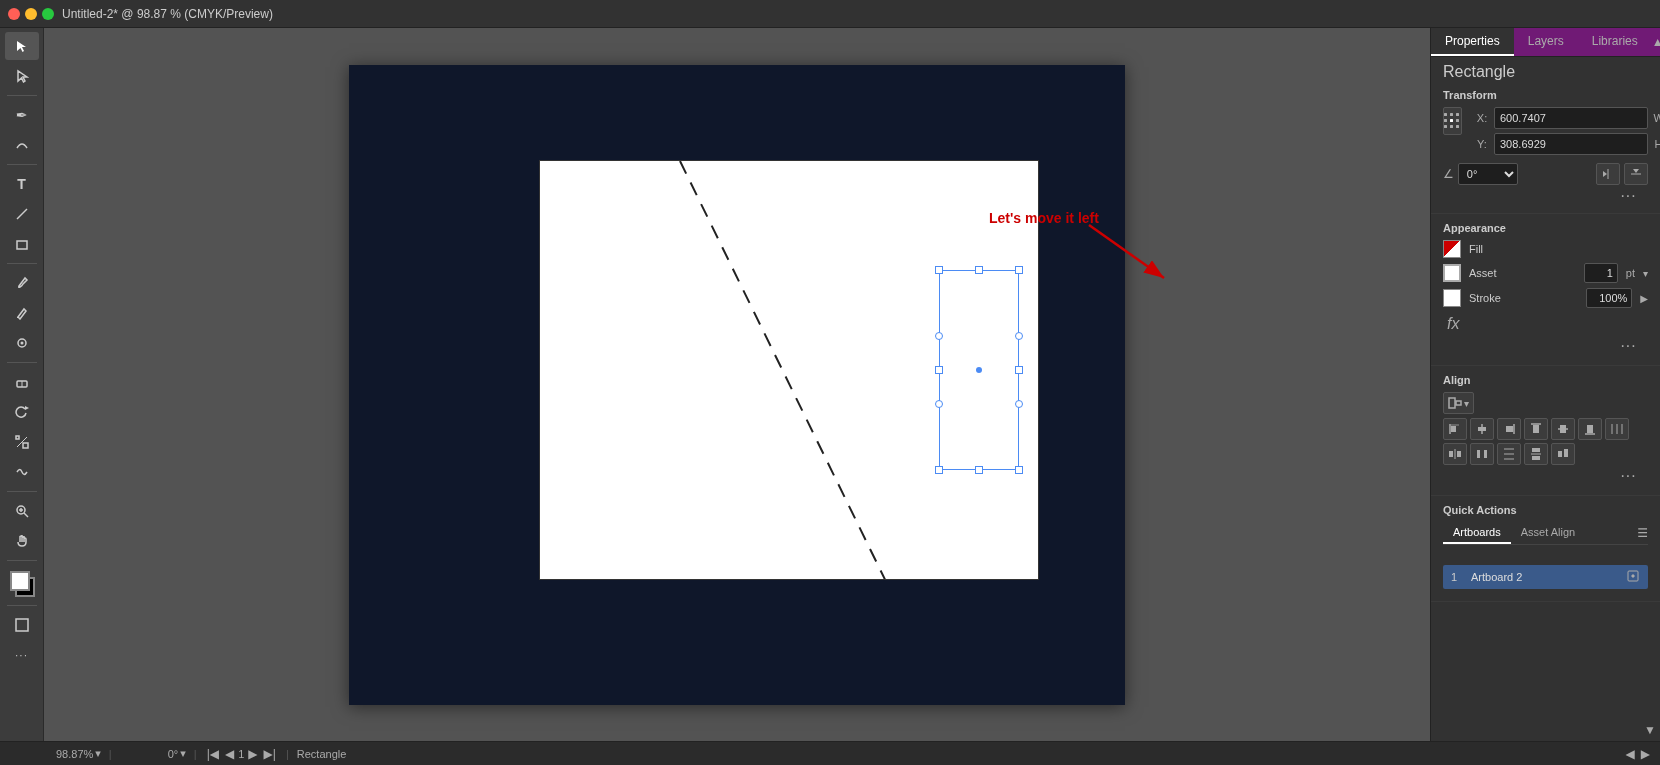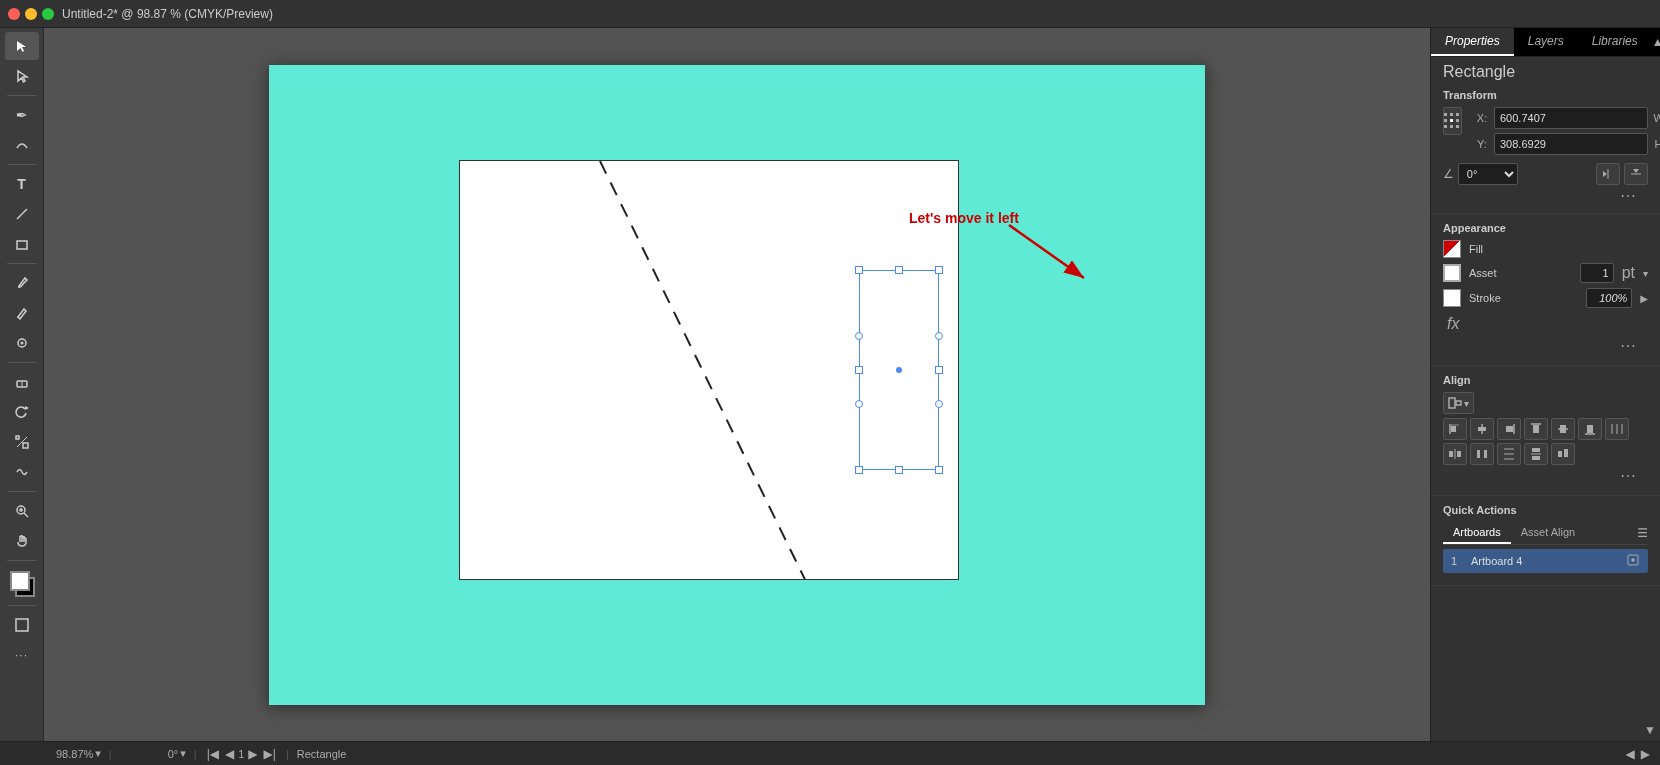--- a/index.html
+++ b/index.html
@@ -109,23 +109,23 @@
     .canvas-area {
       flex: 1;
       background: #535353;
       overflow: hidden;
       position: relative;
       display: flex;
       align-items: center;
       justify-content: center;
     }
     .artboard-container {
-      width: 936px;
+      width: 776px;
       height: 640px;
-      background: #5eead4;
+      background: #0f172a;
       position: relative;
       box-shadow: 0 2px 16px rgba(0,0,0,0.5);
     }
     
     .artboard-inner {
       position: absolute;
       left: 190px;
       top: 95px;
       width: 500px;
       height: 420px;
@@ -234,23 +234,22 @@
     .right-panel {
       width: 230px;
       background: #323232;
       display: flex;
       flex-direction: column;
       flex-shrink: 0;
       border-left: 1px solid #222;
     }
     .panel-tabs {
       display: flex;
-      background: #000000;
+      background: #701a75;
       border-bottom: 1px solid #222;
-      font-style: italic;
     }
     .panel-tab {
       padding: 6px 14px;
       font-size: 12px;
       cursor: pointer;
       color: #aaa;
       border-bottom: 2px solid transparent;
     }
     .panel-tab.active {
       color: #fff;
@@ -352,34 +351,33 @@
       border: 1px solid #555;
       color: #ddd;
       font-size: 11px;
       padding: 2px 4px;
       height: 20px;
       border-radius: 2px;
       width: 38px;
       text-align: right;
     }
     .stroke-unit {
-      font-size: 16px;
+      font-size: 11px;
       color: #aaa;
     }
     .opacity-input {
       background: #1e1e1e;
       border: 1px solid #555;
       color: #ddd;
       font-size: 11px;
       padding: 2px 4px;
       height: 20px;
       border-radius: 2px;
       width: 50px;
       text-align: right;
-      font-style: italic;
     }
     .expand-btn {
       color: #aaa;
       font-size: 10px;
       cursor: pointer;
     }
     .fx-label {
       font-size: 16px;
       color: #aaa;
       font-style: italic;
@@ -412,21 +410,21 @@
       height: 22px;
       border-radius: 2px;
       cursor: pointer;
       display: flex; align-items: center; gap: 2px;
     }
 
     
     .quick-actions-tabs {
       display: flex; gap: 0;
       border-bottom: 1px solid #444;
-      margin-bottom: 4px;
+      margin-bottom: 20px;
     }
     .qa-tab {
       padding: 4px 10px;
       font-size: 11px;
       color: #aaa;
       cursor: pointer;
       border-bottom: 2px solid transparent;
     }
     .qa-tab.active {
       color: #fff;
@@ -874,21 +872,21 @@
         <div class="panel-section-header">Quick Actions</div>
         <div class="quick-actions-tabs">
           <div class="qa-tab active">Artboards</div>
           <div class="qa-tab">Asset Align</div>
           <div style="flex:1;display:flex;justify-content:flex-end;align-items:center;">
             <span style="color:#aaa;font-size:12px;cursor:pointer">☰</span>
           </div>
         </div>
         <div class="artboard-row">
           <span class="artboard-num">1</span>
-          <span class="artboard-name">Artboard 4</span>
+          <span class="artboard-name">Artboard 2</span>
           <span class="artboard-edit-btn">
             <svg width="14" height="14" viewBox="0 0 14 14">
                 <rect x="2" y="2" width="10" height="10" rx="1" fill="none" stroke="#aaa" stroke-width="1"></rect>
                 <path d="M5 7 L7 5 L9 7 L7 9 Z" fill="#aaa"></path>
               </svg>
           </span>
         </div>
       </div>
     </div>
 

